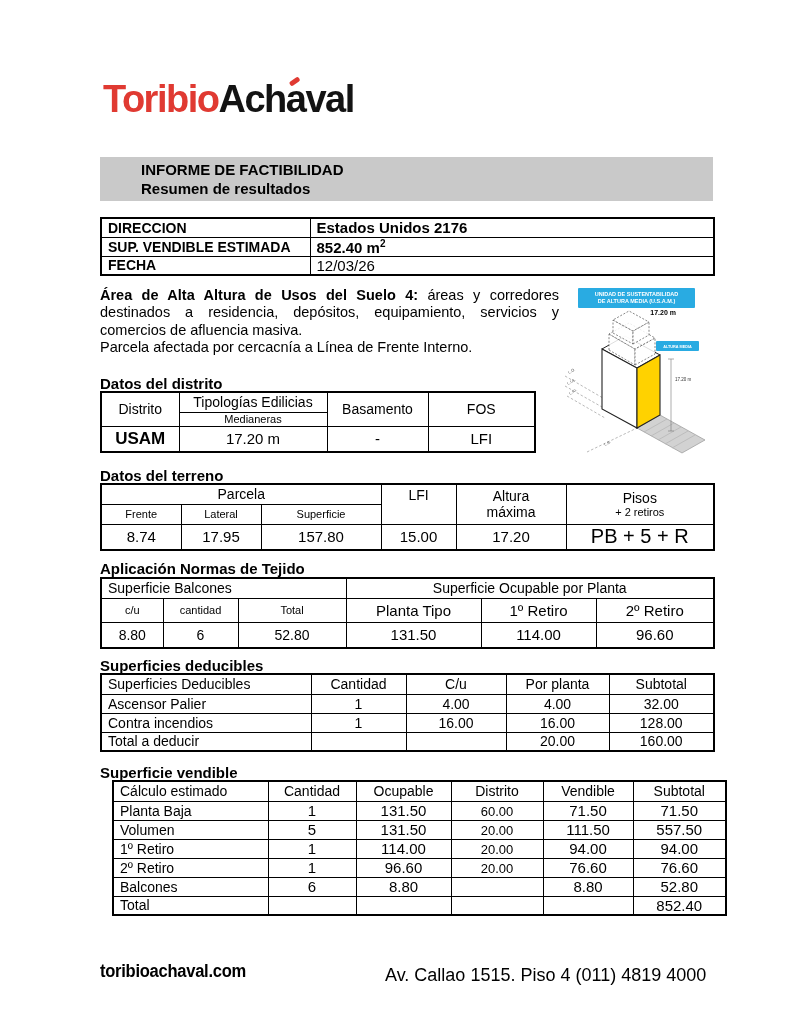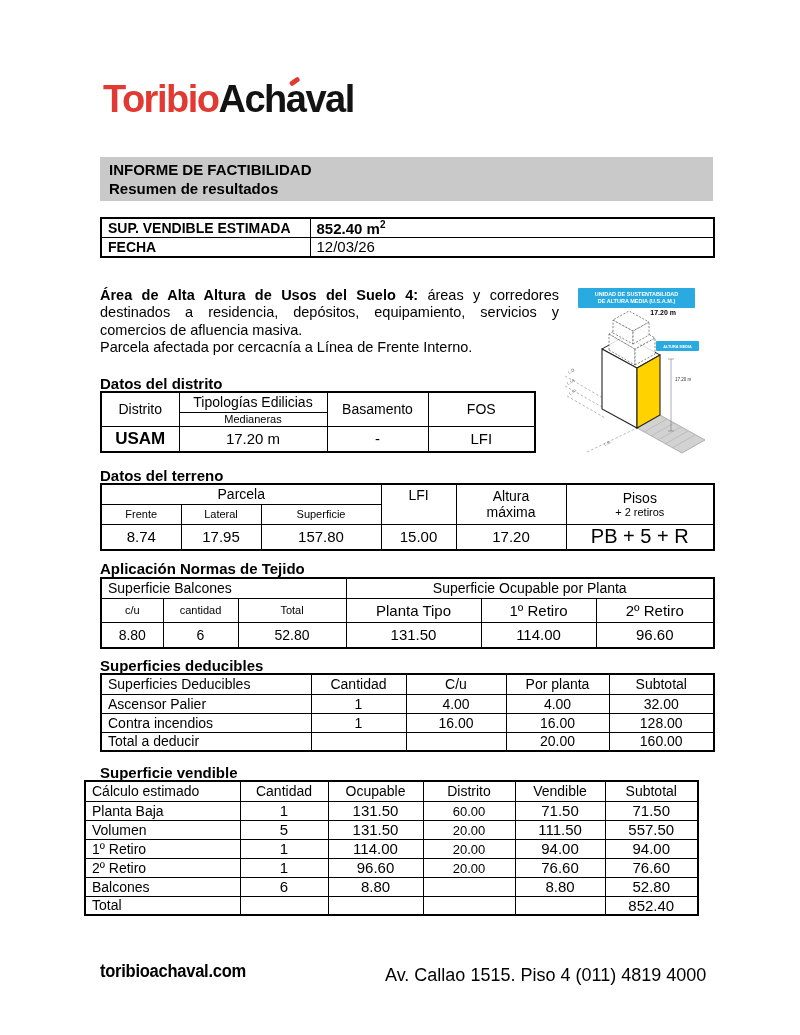--- a/index.html
+++ b/index.html
@@ -13,21 +13,21 @@
 
   
   .logo { position:absolute; left:103px; top:78px; font-size:38px; font-weight:bold; letter-spacing:-1.5px; white-space:nowrap; }
   .logo-red { color:#e03a32; }
   .logo-black { color:#131313; }
   .logo-a { position:relative; display:inline-block; }
   .logo-a::before { content:""; position:absolute; left:3px; top:1px; width:11px; height:4.5px; background:#e03a32; transform:rotate(-35deg); border-radius:2px; }
 
   
   .banner { position:absolute; left:100px; top:157px; width:613px; height:44px; background:#c9c9c9; padding:3px 9px; }
-  .banner div { font-size:15px; font-weight:bold; line-height:19px; }
+  .banner div { font-size:15px; font-weight:bold; line-height:19px;margin-left:32px; }
 
   
   table.doc { position:absolute; border-collapse:collapse; table-layout:fixed; border:2px solid #000; background:#fff; }
   table.doc td { border:1px solid #000; padding:0 4px; overflow:hidden; white-space:nowrap; vertical-align:middle; }
   .sep td { border-top:2.5px solid #000; }           
   .t11 { font-size:11px; } .t13 { font-size:13px; } .t14 { font-size:14px; }
   .t15 { font-size:15px; } .t16 { font-size:20px; } .t17 { font-size:17px; }
   .b { font-weight:bold; } .c { text-align:center; } .l { text-align:left; padding-left:6px !important; }
   .vtop { vertical-align:top !important; padding-top:2px !important; }
 
@@ -67,20 +67,24 @@
     <div>INFORME DE FACTIBILIDAD</div>
     <div>Resumen de resultados</div>
   </div>
 
   <table class="doc info-table">
     <colgroup>
         <col style="width:209px">
         <col style="width:404px">
       </colgroup>
     <tbody>
+        <tr>
+      <td class="t14 b l">DIRECCION</td>
+      <td class="t15 b l">Estados Unidos 2176</td>
+    </tr>
     <tr>
       <td class="t14 b l">SUP. VENDIBLE ESTIMADA</td>
       <td class="t15 b l"><span>852.40 m</span><sup style="font-size:10px;">2</sup></td>
     </tr>
     <tr>
       <td class="t14 b l">FECHA</td>
       <td class="t15 l">12/03/26</td>
     </tr>
   </tbody>
     </table>
@@ -272,21 +276,21 @@
       <td class="t14 l" style="height:19px;">Total a deducir</td>
       <td class="t14 c"></td>
       <td class="t14 c"></td>
       <td class="t14 c">20.00</td>
       <td class="t14 c">160.00</td>
     </tr>
   </tbody>
     </table>
 
   <div class="sec-h" style="top:764px;">Superficie vendible</div>
-  <table class="doc" style="left:84px; top:780px; width:613px;">
+  <table class="doc" style="left:112px; top:780px; width:613px;">
     <colgroup>
         <col style="width:155px">
         <col style="width:88px">
         <col style="width:95px">
         <col style="width:92px">
         <col style="width:90px">
         <col style="width:93px">
       </colgroup>
     <tbody>
         <tr>

